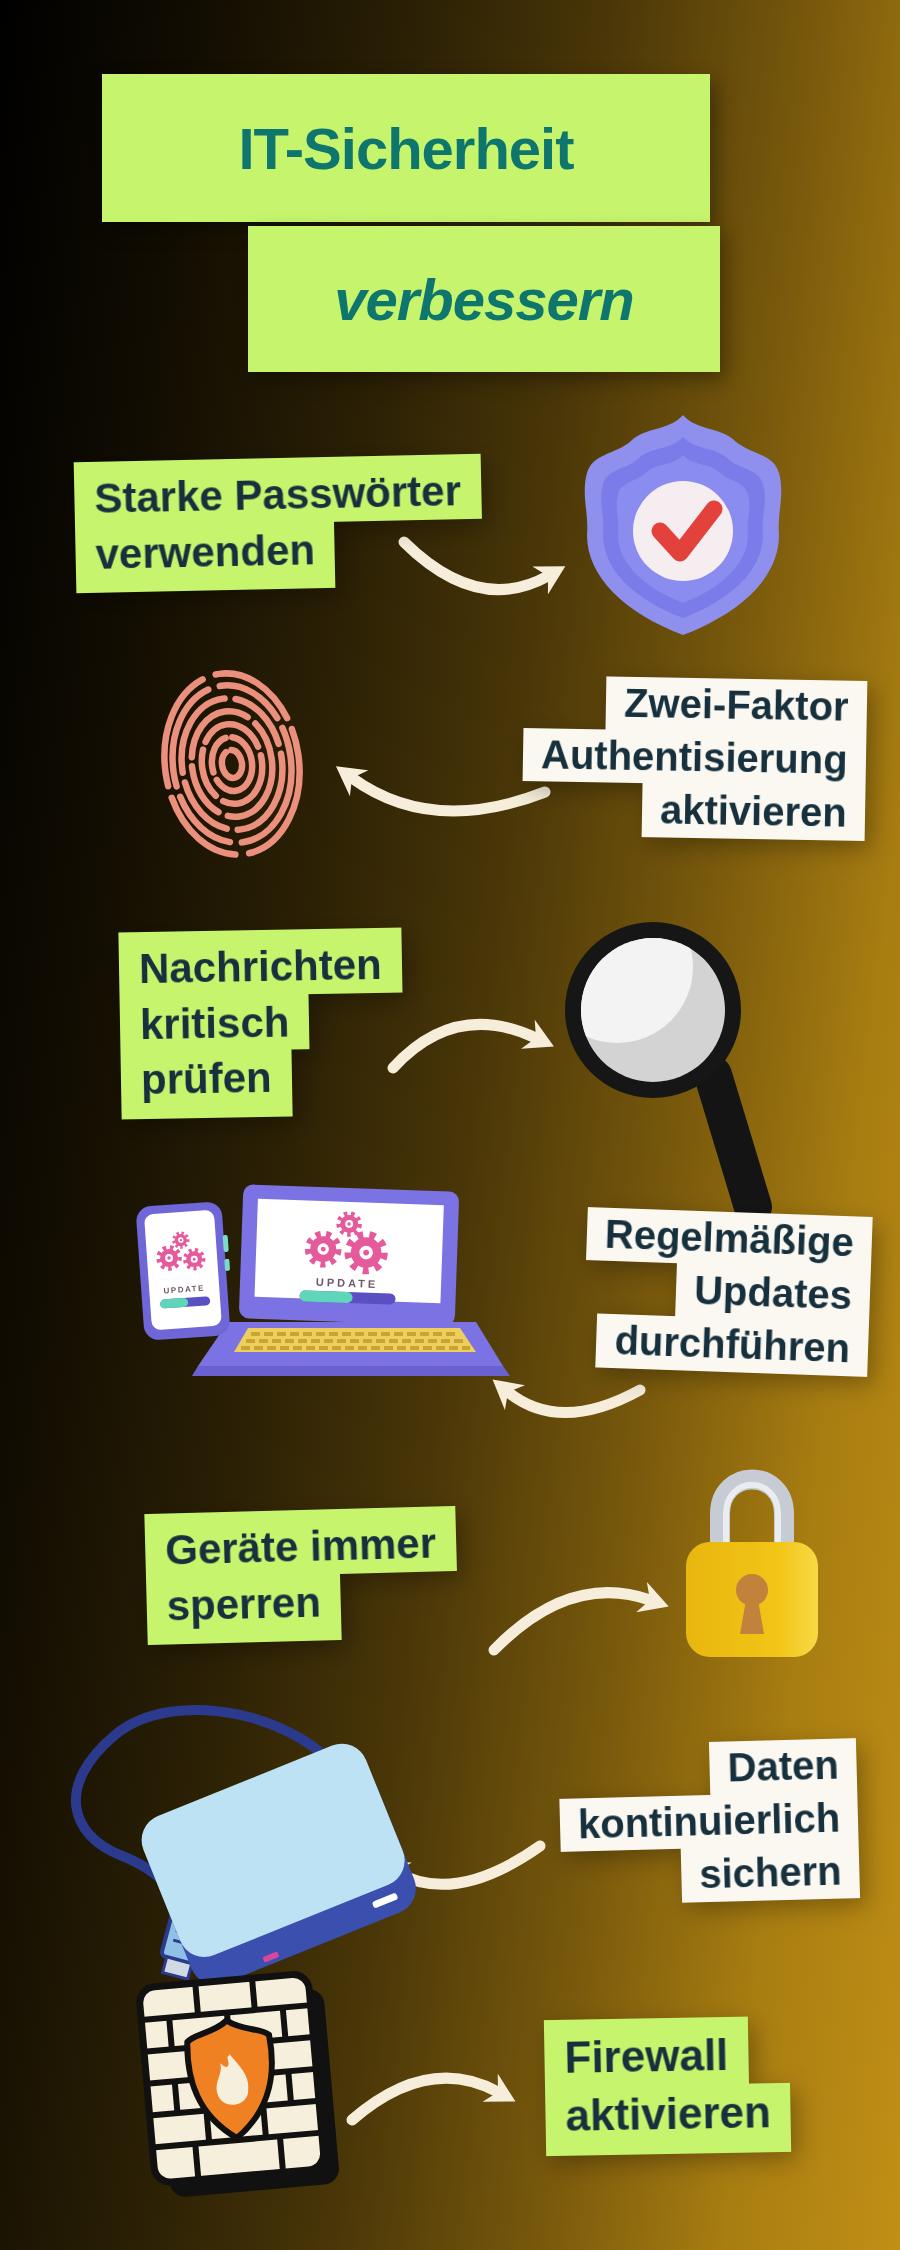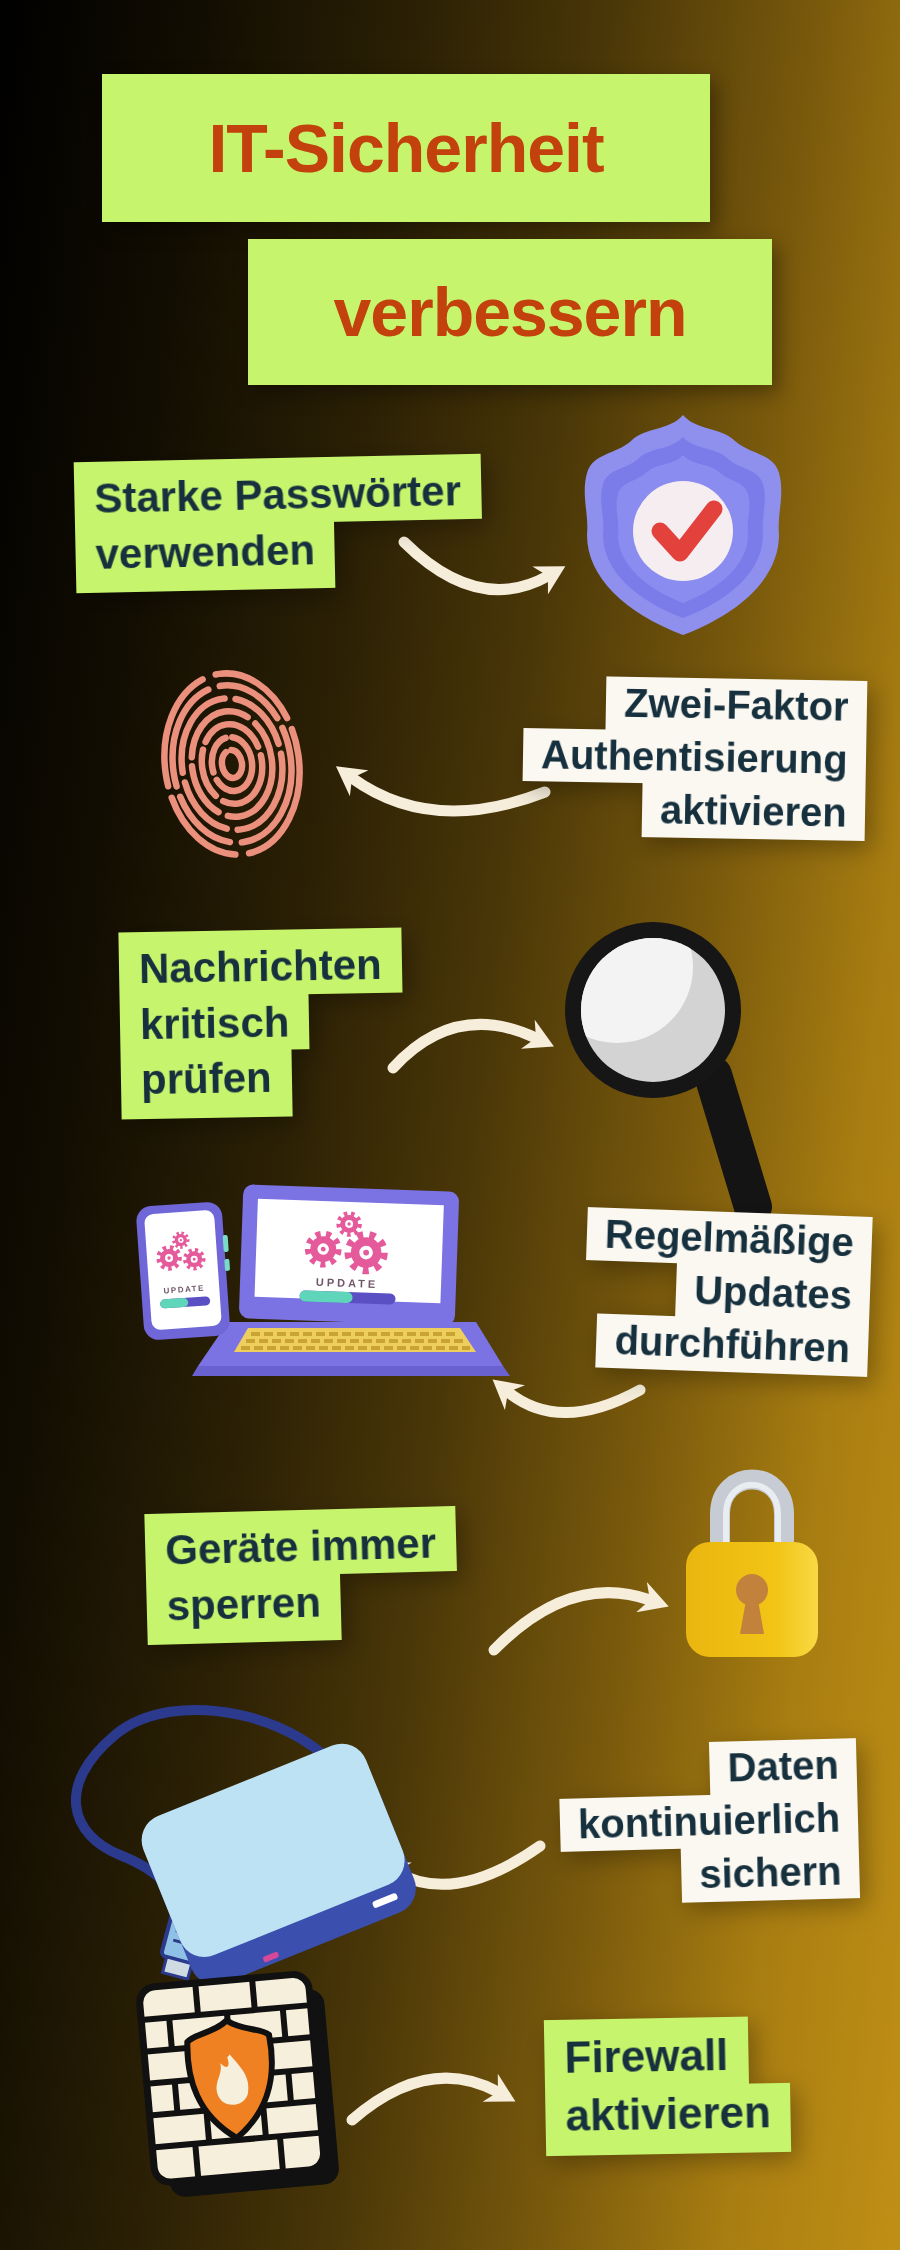--- a/index.html
+++ b/index.html
@@ -4,21 +4,21 @@
 <style>
   html,body{margin:0;padding:0;background:#222;}
   .canvas{
     position:relative;width:900px;height:2250px;overflow:hidden;
     background:linear-gradient(97deg,#000000 0%,#130e02 18%,#2c2105 36%,#4a3708 52%,#7a5a0c 70%,#a87d11 85%,#c08f15 100%);
     font-family:"Liberation Sans","DejaVu Sans",sans-serif;
     color:#16303e;
   }
   .title-box{
     position:absolute;background:#c6f56d;display:flex;align-items:center;justify-content:center;
-    font-size:68px;font-weight:800;letter-spacing:-1px;color:#c2410c;
+    font-size:58px;font-weight:800;letter-spacing:-1px;color:#0f766e;
     filter:drop-shadow(6px 8px 10px rgba(0,0,0,.35));
   }
   .label{position:absolute;display:flex;flex-direction:column;font-weight:800;line-height:1.18;
     filter:drop-shadow(6px 8px 12px rgba(0,0,0,.30));}
   .label .line{white-space:nowrap;padding:3px 20px;width:max-content;}
   .label .line:first-child{padding-top:12px;}
   .label .line:last-child{padding-bottom:14px;}
   .label.green{align-items:flex-start;font-size:42px;}
   .label.green .line{background:#c6f56d;}
   .label.white{align-items:flex-end;text-align:right;font-size:40px;}
@@ -27,21 +27,21 @@
   svg text{font-family:"Liberation Sans","DejaVu Sans",sans-serif;}
 </style>
 </head>
 <body>
 
 <div class="canvas">
 
   <div class="title-box" style="left:102px;top:74px;width:608px;height:148px;">
     <span>IT-Sicherheit</span>
   </div>
-  <div class="title-box" style="left:248px;top:239px;width:524px;height:146px;">
+  <div class="title-box" style="left:248px;top:226px;width:472px;height:146px;font-style:italic;">
     <span>verbessern</span>
   </div>
 
   <svg class="abs" style="left:0;top:0;" width="900" height="2250" viewBox="0 0 900 2250">
     <defs>
       <marker id="ah" viewBox="0 0 10 10" refX="2.8" refY="5" markerWidth="32" markerHeight="32" orient="auto" markerUnits="userSpaceOnUse">
         <path d="M0,0 L9,5 L0,10 L2.8,5 Z" fill="#f6eedb"></path>
       </marker>
     </defs>
     <g fill="none" stroke="#f6eedb" stroke-width="11" stroke-linecap="round">

